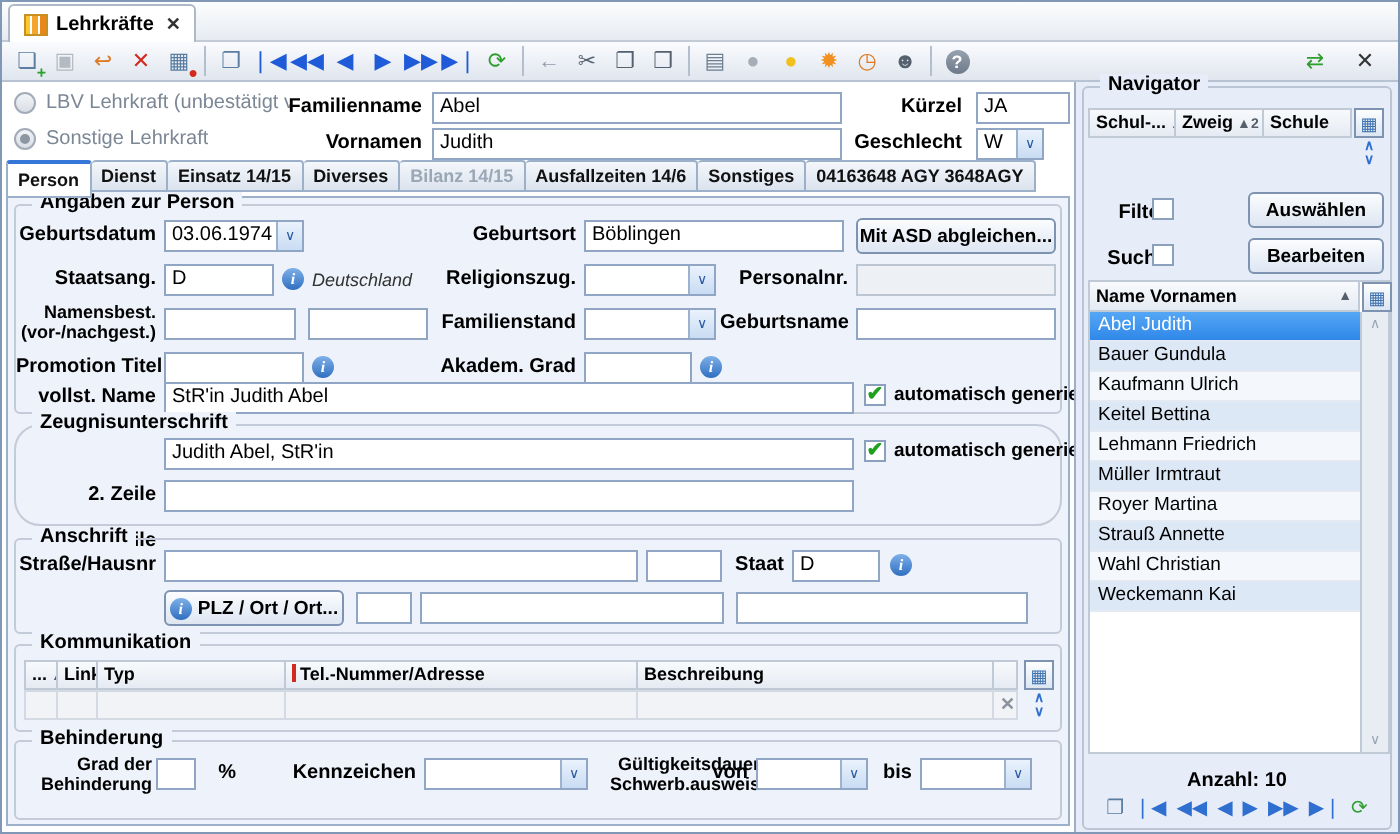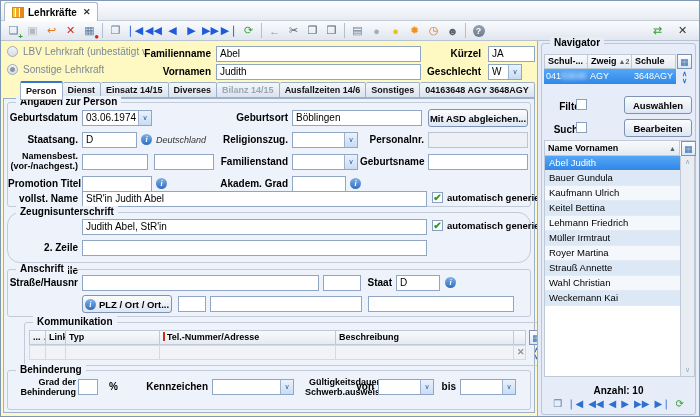--- a/index.html
+++ b/index.html
@@ -1,18 +1,18 @@
 <!DOCTYPE html>
 <html><head>
 <meta charset="utf-8">
 <style>
   * { margin:0; padding:0; box-sizing:border-box; }
   html,body { width:700px; height:417px; overflow:hidden; }
   body { font-family:"Liberation Sans", sans-serif; background:#cfd6e0; }
-  #app { position:relative; width:700px; height:417px; background:#fef9c3; border:1px solid #8097b5; }
+  #app { position:relative; width:700px; height:417px; background:#ffffff; border:1px solid #8097b5; }
 
   
   #doctabbar { position:absolute; top:0; left:0; right:0; height:20px;
     background:linear-gradient(#fcfdfe,#e7ebf1); border-bottom:1px solid #c2cad6; }
   .doctab { position:absolute; left:3px; top:1px; height:19px; background:#fff;
     border:1px solid #aeb8c6; border-bottom:none; border-radius:3px 3px 0 0;
     display:flex; align-items:center; gap:4px; padding:0 7px; font-size:10px; font-weight:bold; }
   .lehricon { width:12px; height:11px; border:1px solid #c89020;
     background:linear-gradient(90deg,#f8c930 0 2px,#fff 2px 3px,#f4a62c 3px 6px,#fff 6px 7px,#e8871c 7px 10px,#fff 10px); }
   .doctab .x { font-size:9px; font-weight:bold; color:#333; margin-left:2px; cursor:default; }
@@ -62,21 +62,21 @@
     font-size:9.5px; font-weight:bold; white-space:nowrap; }
   .cb { width:11px; height:11px; border:1px solid #8aa0bc; background:#fff; flex:0 0 11px;
     display:flex; align-items:center; justify-content:center; font-size:10px; color:#1fa01f; line-height:10px; }
   .info { position:absolute; width:11px; height:11px; border-radius:50%;
     background:linear-gradient(#7fb0e8,#2f6fc0); color:#fff; font-size:8px; font-style:italic;
     font-family:"Liberation Serif", serif; font-weight:bold;
     display:flex; align-items:center; justify-content:center; }
   .hint { position:absolute; font-size:9px; font-style:italic; color:#333; }
 
   
-  #tabs { position:absolute; left:2px; top:39px; height:19px; display:flex; align-items:center;margin-left:17px; }
+  #tabs { position:absolute; left:2px; top:39px; height:19px; display:flex; align-items:flex-start; }
   .tab { height:16px; padding:0 5px; font-size:9px; font-weight:bold; color:#111;
     background:linear-gradient(#f4f7fb,#dbe3ee); border:1px solid #9db0ca; border-left:none;
     display:flex; align-items:center; border-radius:2px 2px 0 0; white-space:nowrap; cursor:default; }
   .tab:first-child { border-left:1px solid #9db0ca; }
   .tab.active { height:19px; background:#fff; border-top:2px solid #3576d8;
     border-left:1px solid #9db0ca; position:relative; z-index:2; margin-bottom:-1px; }
   .tab.disabled { color:#9aa7b6; }
 
   #panel { position:absolute; left:2px; right:2px; top:57px; bottom:3px;
     background:#eef2fa; border:1px solid #9db0ca; }
@@ -339,21 +339,21 @@
           <div class="info" style="left:437px;top:7px;">i</div>
           <div class="btn" style="left:74px;top:25px;width:90px;height:18px;">
             <span class="info" style="position:static;">i</span>
             <span>PLZ / Ort / Ort...</span>
           </div>
           <div class="inp" style="left:170px;top:26px;width:28px;"></div>
           <div class="inp" style="left:202px;top:26px;width:152px;"></div>
           <div class="inp" style="left:360px;top:26px;width:146px;"></div>
         </div>
 
-        <div class="grp" style="left:3px;top:223px;width:524px;height:44px;margin-left:17px;">
+        <div class="grp" style="left:3px;top:223px;width:524px;height:44px;">
           <div class="gtitle">Kommunikation</div>
           <div class="th first" style="left:4px;top:7px;width:17px;"><span>...</span><span class="sort">▲</span></div>
           <div class="th" style="left:21px;top:7px;width:20px;">Link</div>
           <div class="th" style="left:41px;top:7px;width:94px;">Typ</div>
           <div class="th" style="left:311px;top:7px;width:178px;">Beschreibung</div>
           <div class="th" style="left:135px;top:7px;width:176px;"><span class="redbar"></span><span>Tel.-Nummer/Adresse</span></div>
           <div class="th" style="left:489px;top:7px;width:12px;"></div>
           <div class="gridbtn" style="left:504px;top:7px;">▦</div>
           <div class="td first" style="left:4px;top:22px;width:17px;"></div>
           <div class="td" style="left:21px;top:22px;width:20px;"></div>
@@ -397,25 +397,20 @@
     </div>
 
     <div id="navigator">
       <div class="ngrp">
         <div class="gtitle">Navigator</div>
 
         <div class="th first" style="left:2px;top:10px;width:44px;"><span>Schul-...</span><span class="sort">▲1</span></div>
         <div class="th" style="left:46px;top:10px;width:44px;"><span>Zweig</span><span class="sort">▲2</span></div>
         <div class="th" style="left:90px;top:10px;width:44px;">Schule</div>
         <div class="gridbtn" style="left:135px;top:10px;">▦</div>
-        <div class="selrow" style="position:absolute;left:2px;top:25px;width:132px;height:15px;">
-          <span class="navcell" style="position:absolute;left:2px;top:2px;"><span>041</span><span style="filter:blur(2px);">63648</span></span>
-          <span class="navcell" style="position:absolute;left:46px;top:2px;">AGY</span>
-          <span class="navcell" style="position:absolute;left:90px;top:2px;">3648AGY</span>
-        </div>
         <div class="spin" style="left:137px;top:26px;">
           <span>∧</span>
           <span>∨</span>
         </div>
 
         <div class="lab left" style="left:5px;top:57px;width:40px;">Filter:</div>
         <div class="cb" style="position:absolute;left:34px;top:55px;"></div>
         <div class="btn" style="left:82px;top:52px;width:68px;height:18px;">Auswählen</div>
 
         <div class="lab left" style="left:5px;top:80px;width:40px;">Suche:</div>

